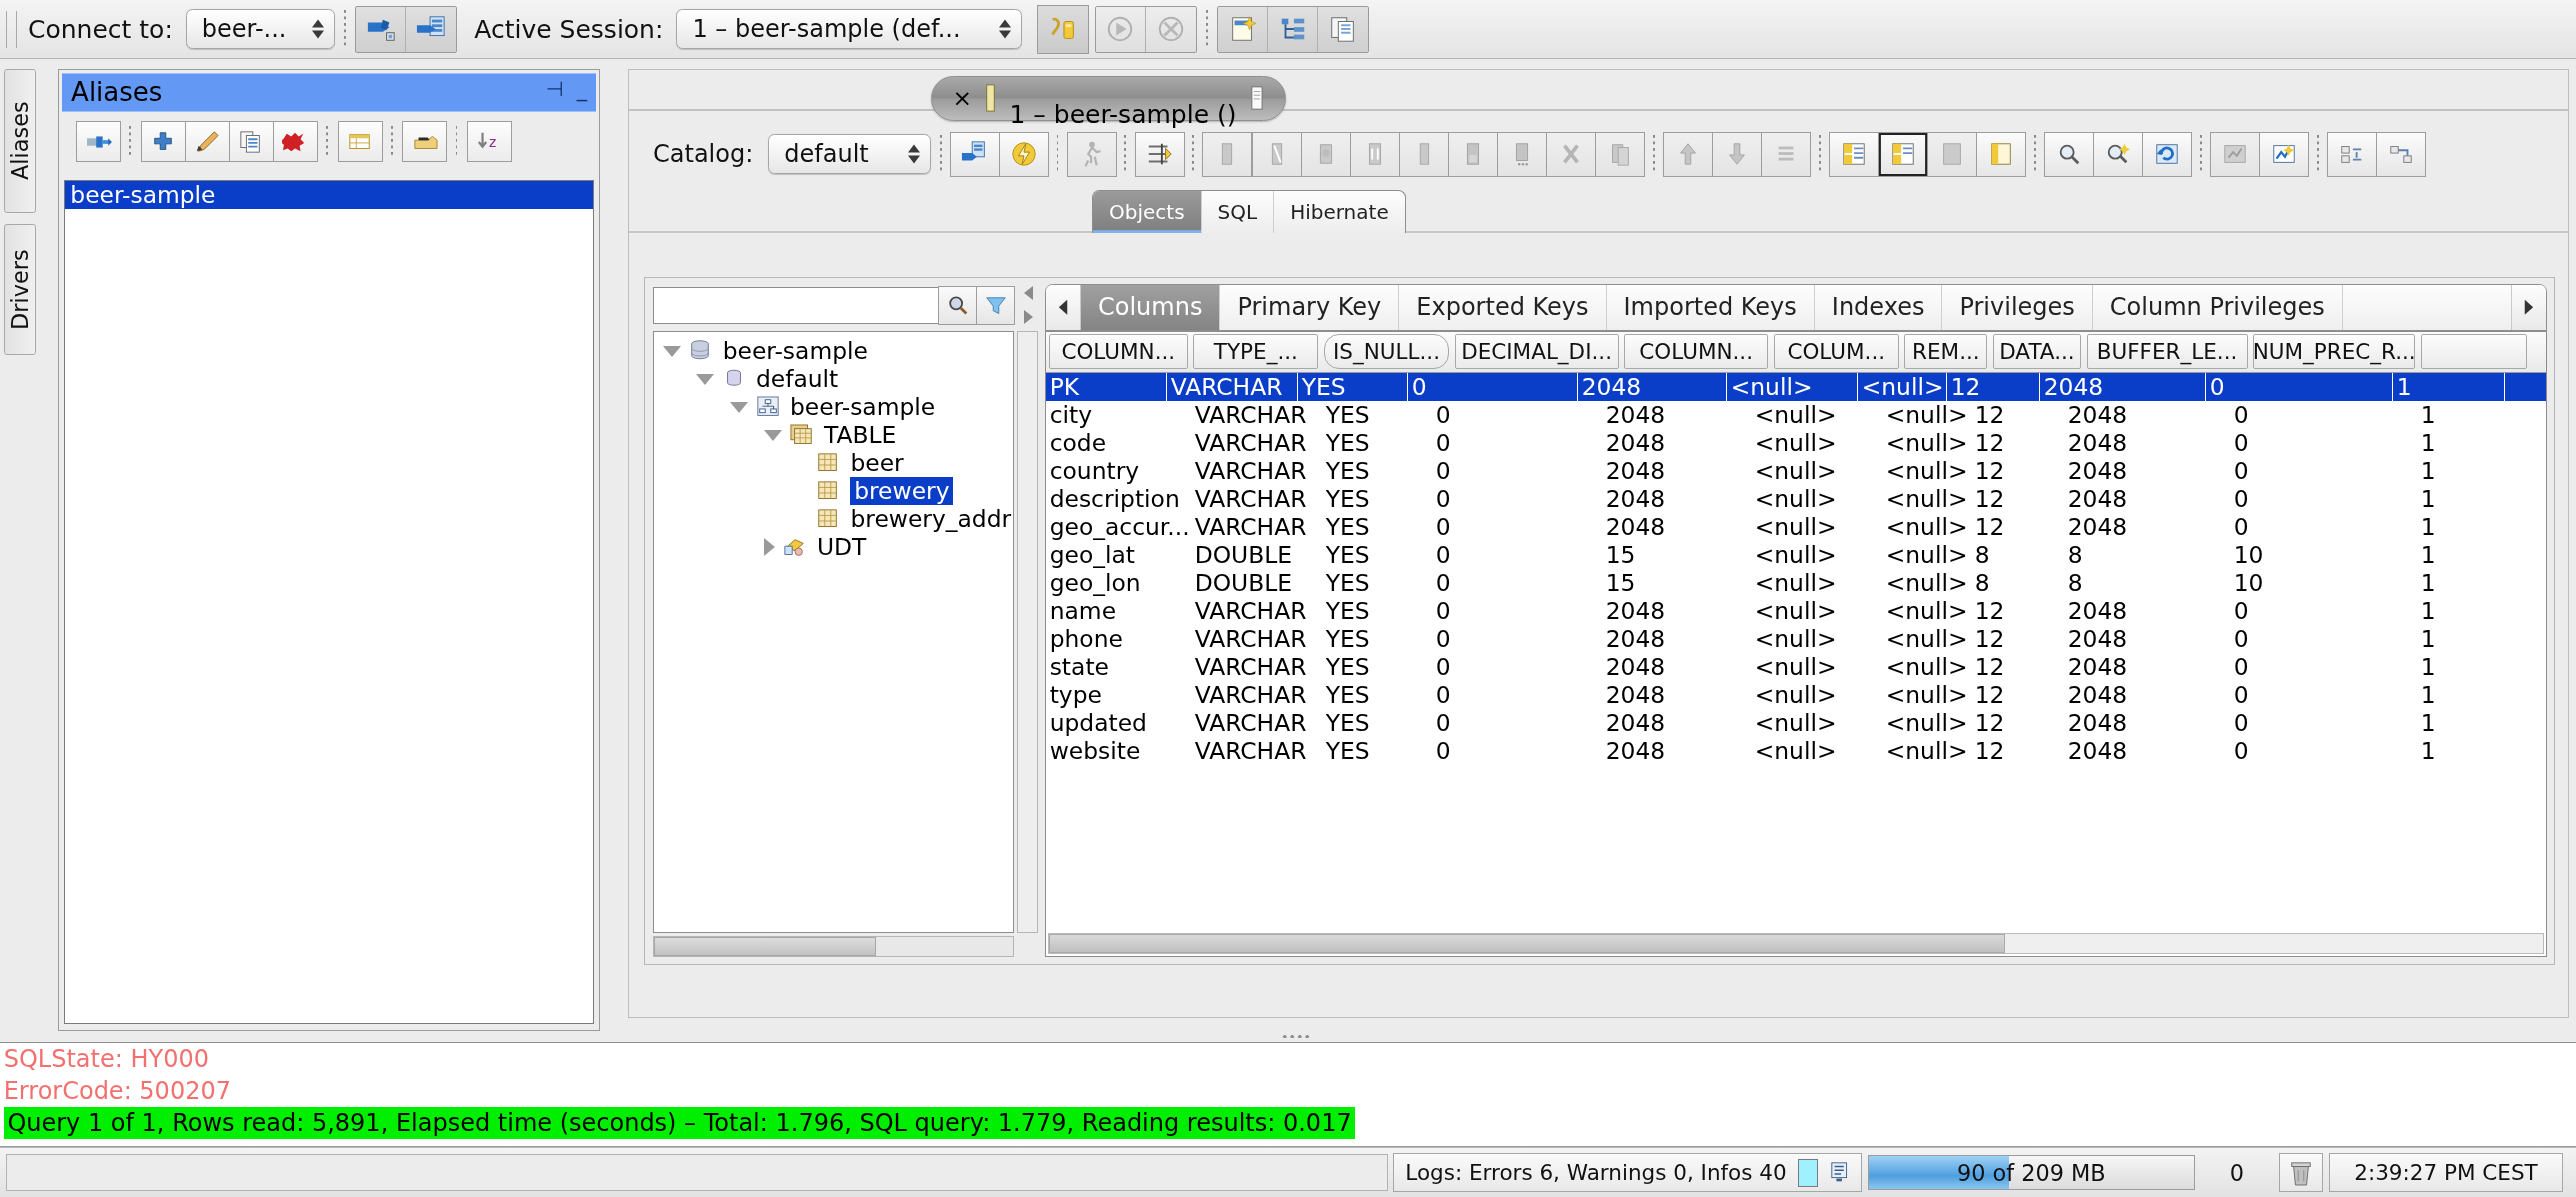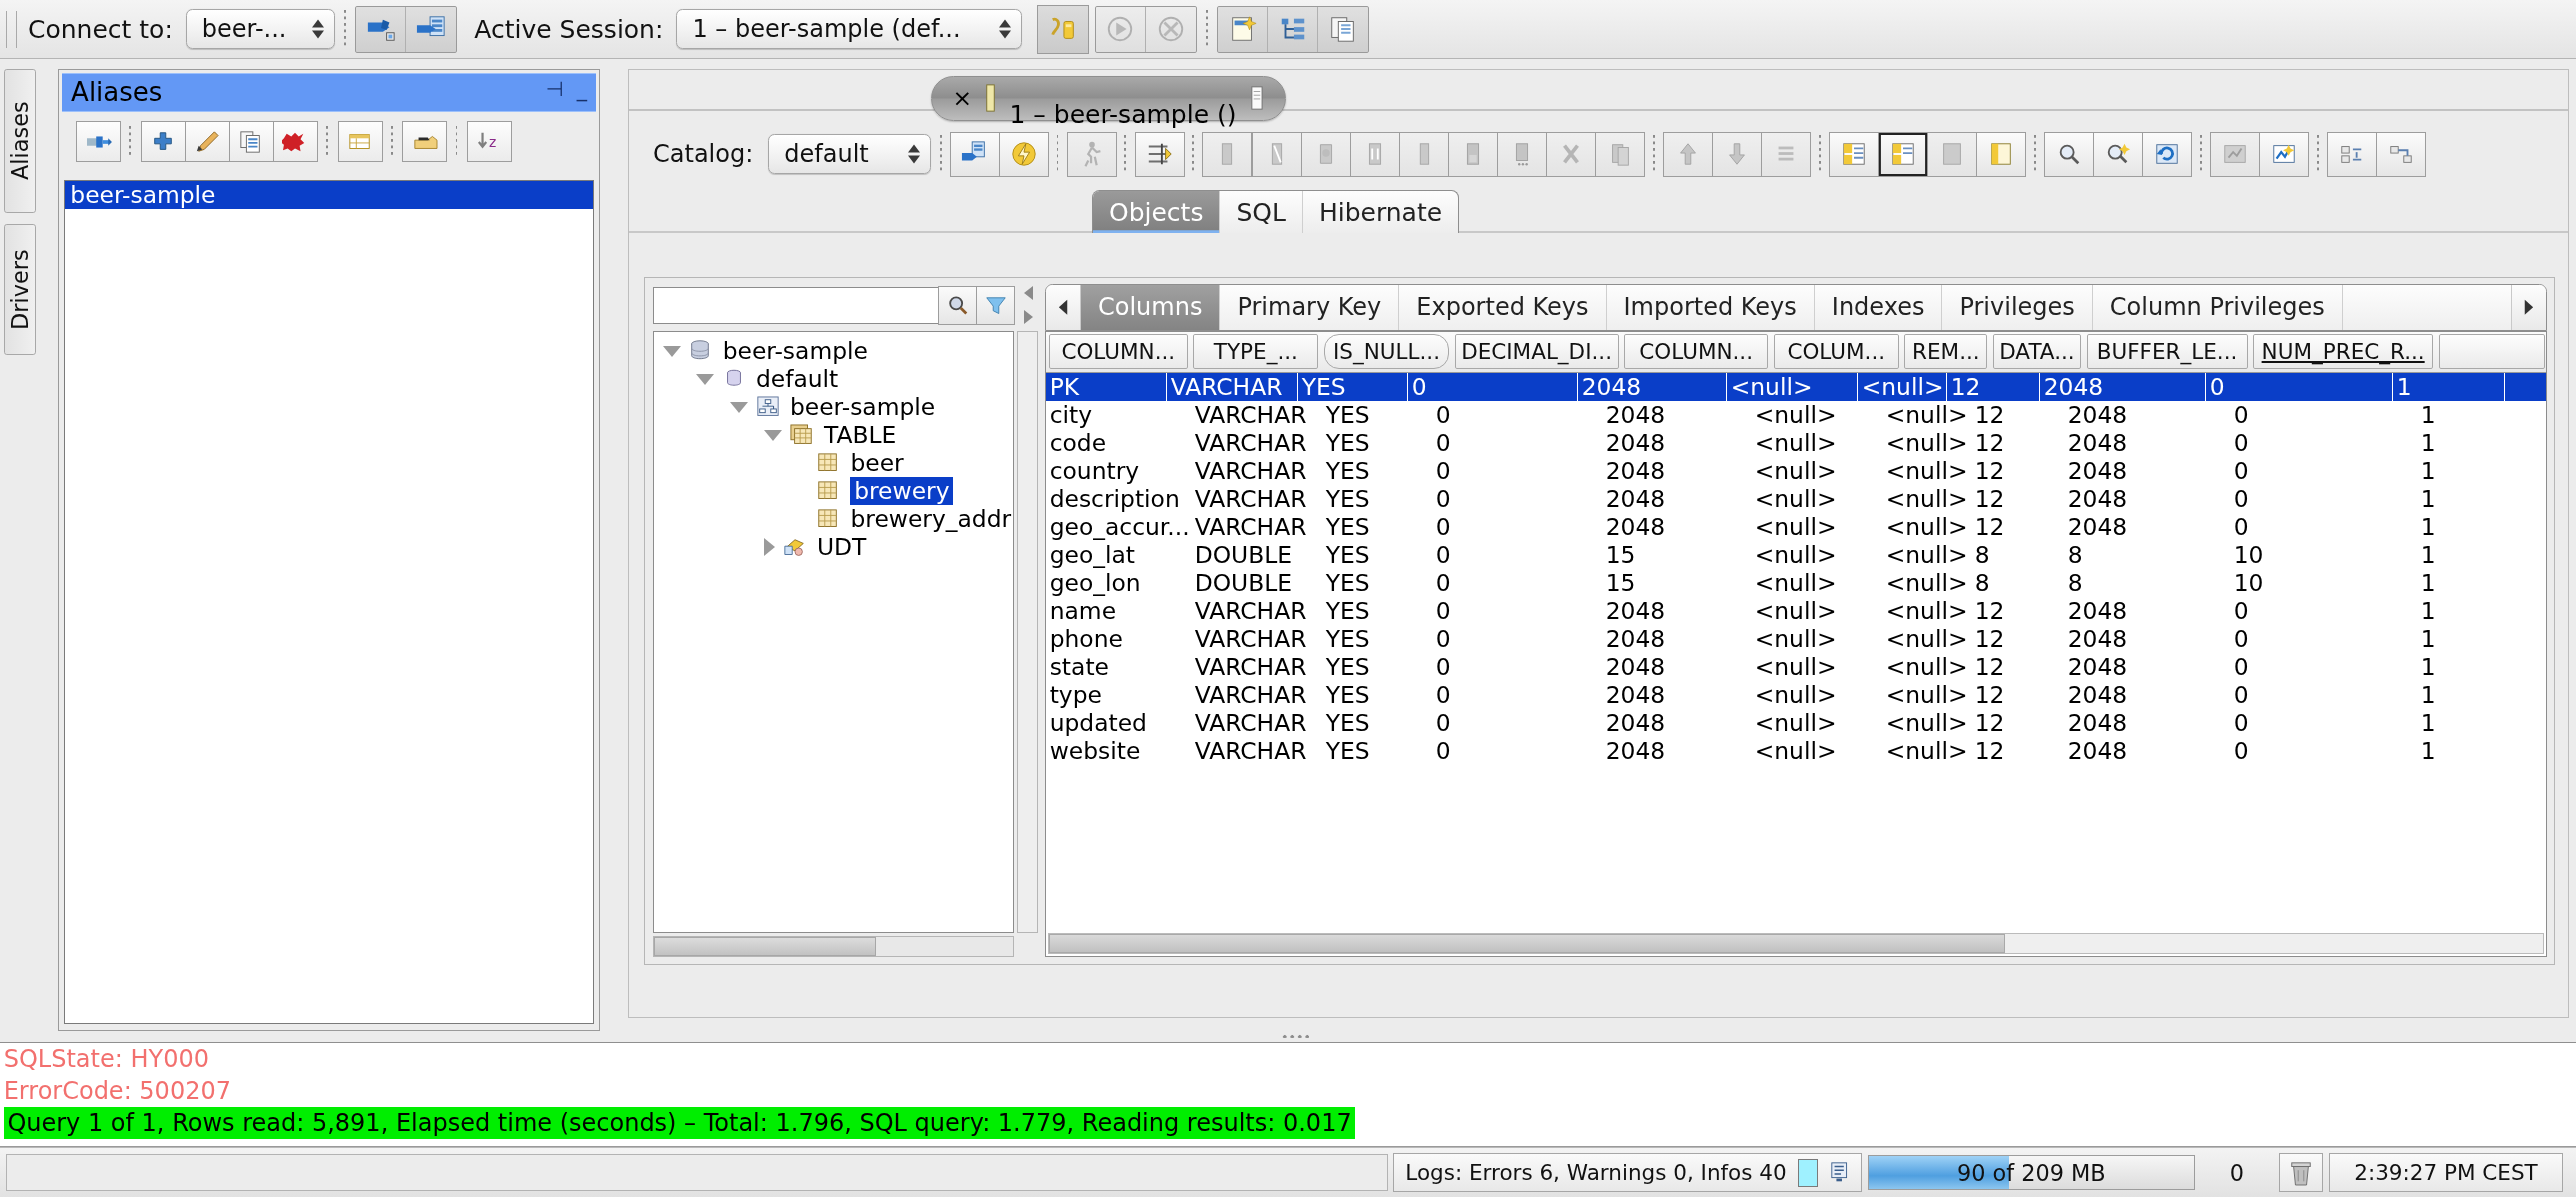--- a/index.html
+++ b/index.html
@@ -119,21 +119,21 @@
 
   
   .objtabs { position: relative; height: 47px; }
   .objtabs-line { position: absolute; left: 0; right: 0; bottom: 0; height: 1.9px; background: #c8c8c8; }
   .objtabs-box {
     position: absolute; left: 463px; bottom: 0; height: 43px;
     border: 0.9px solid #8e8e8e; border-bottom: none; border-radius: 7.5px 7.5px 0 0;
     background: linear-gradient(to bottom,#fdfdfd,#ededed);
     display: flex; align-items: stretch; overflow: hidden;
   }
-  .objtab { padding: 0 16px; display:flex; align-items:center; font-size: 25px; color:#222;
+  .objtab { padding: 0 16px; display:flex; align-items:center; font-size: 20px; color:#222;
             border-right: 0.9px solid #cfcfcf; text-align: center; }
   .objtab:last-child { border-right: none; }
   .objtab.sel { background: linear-gradient(to bottom,#9a9a9a,#7f7f7f); color: #fff;
                 box-shadow: inset 0 -2.8px 0 #7fb2f0; }
 
   .content {
     position: absolute; left: 15px; right: 13px; top: 207px; bottom: 52px;
     background: #ececec; border: 0.9px solid #b6b6b6;
   }
 
@@ -774,21 +774,21 @@
           <div class="ghead" id="ghead">
               <div class="hc" style="width: 139px; flex: 0 0 auto;">COLUMN...</div>
               <div class="hc" style="width: 125px; flex: 0 0 auto;">TYPE_...</div>
               <div class="hc" style="width: 125px; flex: 0 0 auto; border-radius: 15px;">IS_NULL...</div>
               <div class="hc" style="width: 164px; flex: 0 0 auto;">DECIMAL_DI...</div>
               <div class="hc" style="width: 144px; flex: 0 0 auto;">COLUMN...</div>
               <div class="hc" style="width: 125px; flex: 0 0 auto;">COLUM...</div>
               <div class="hc" style="width: 83px; flex: 0 0 auto;">REM...</div>
               <div class="hc" style="width: 88px; flex: 0 0 auto;">DATA...</div>
               <div class="hc" style="width: 161px; flex: 0 0 auto;">BUFFER_LE...</div>
-              <div class="hc" style="width: 180px; flex: 0 0 auto; text-decoration: underline;">NUM_PREC_R...</div>
+              <div class="hc" style="width: 162px; flex: 0 0 auto;">NUM_PREC_R...</div>
               <div class="hc" style="width: 106px; flex: 0 0 auto;"></div>
             </div>
           <div id="gbody">
               <div class="grow sel">
                 <div class="gcell" style="width: 121px; flex: 0 0 auto;">PK</div>
                 <div class="gcell" style="width: 131px; flex: 0 0 auto;">VARCHAR</div>
                 <div class="gcell" style="width: 110px; flex: 0 0 auto;">YES</div>
                 <div class="gcell" style="width: 170px; flex: 0 0 auto;">0</div>
                 <div class="gcell" style="width: 149px; flex: 0 0 auto;">2048</div>
                 <div class="gcell" style="width: 131px; flex: 0 0 auto;">&lt;null&gt;</div>

